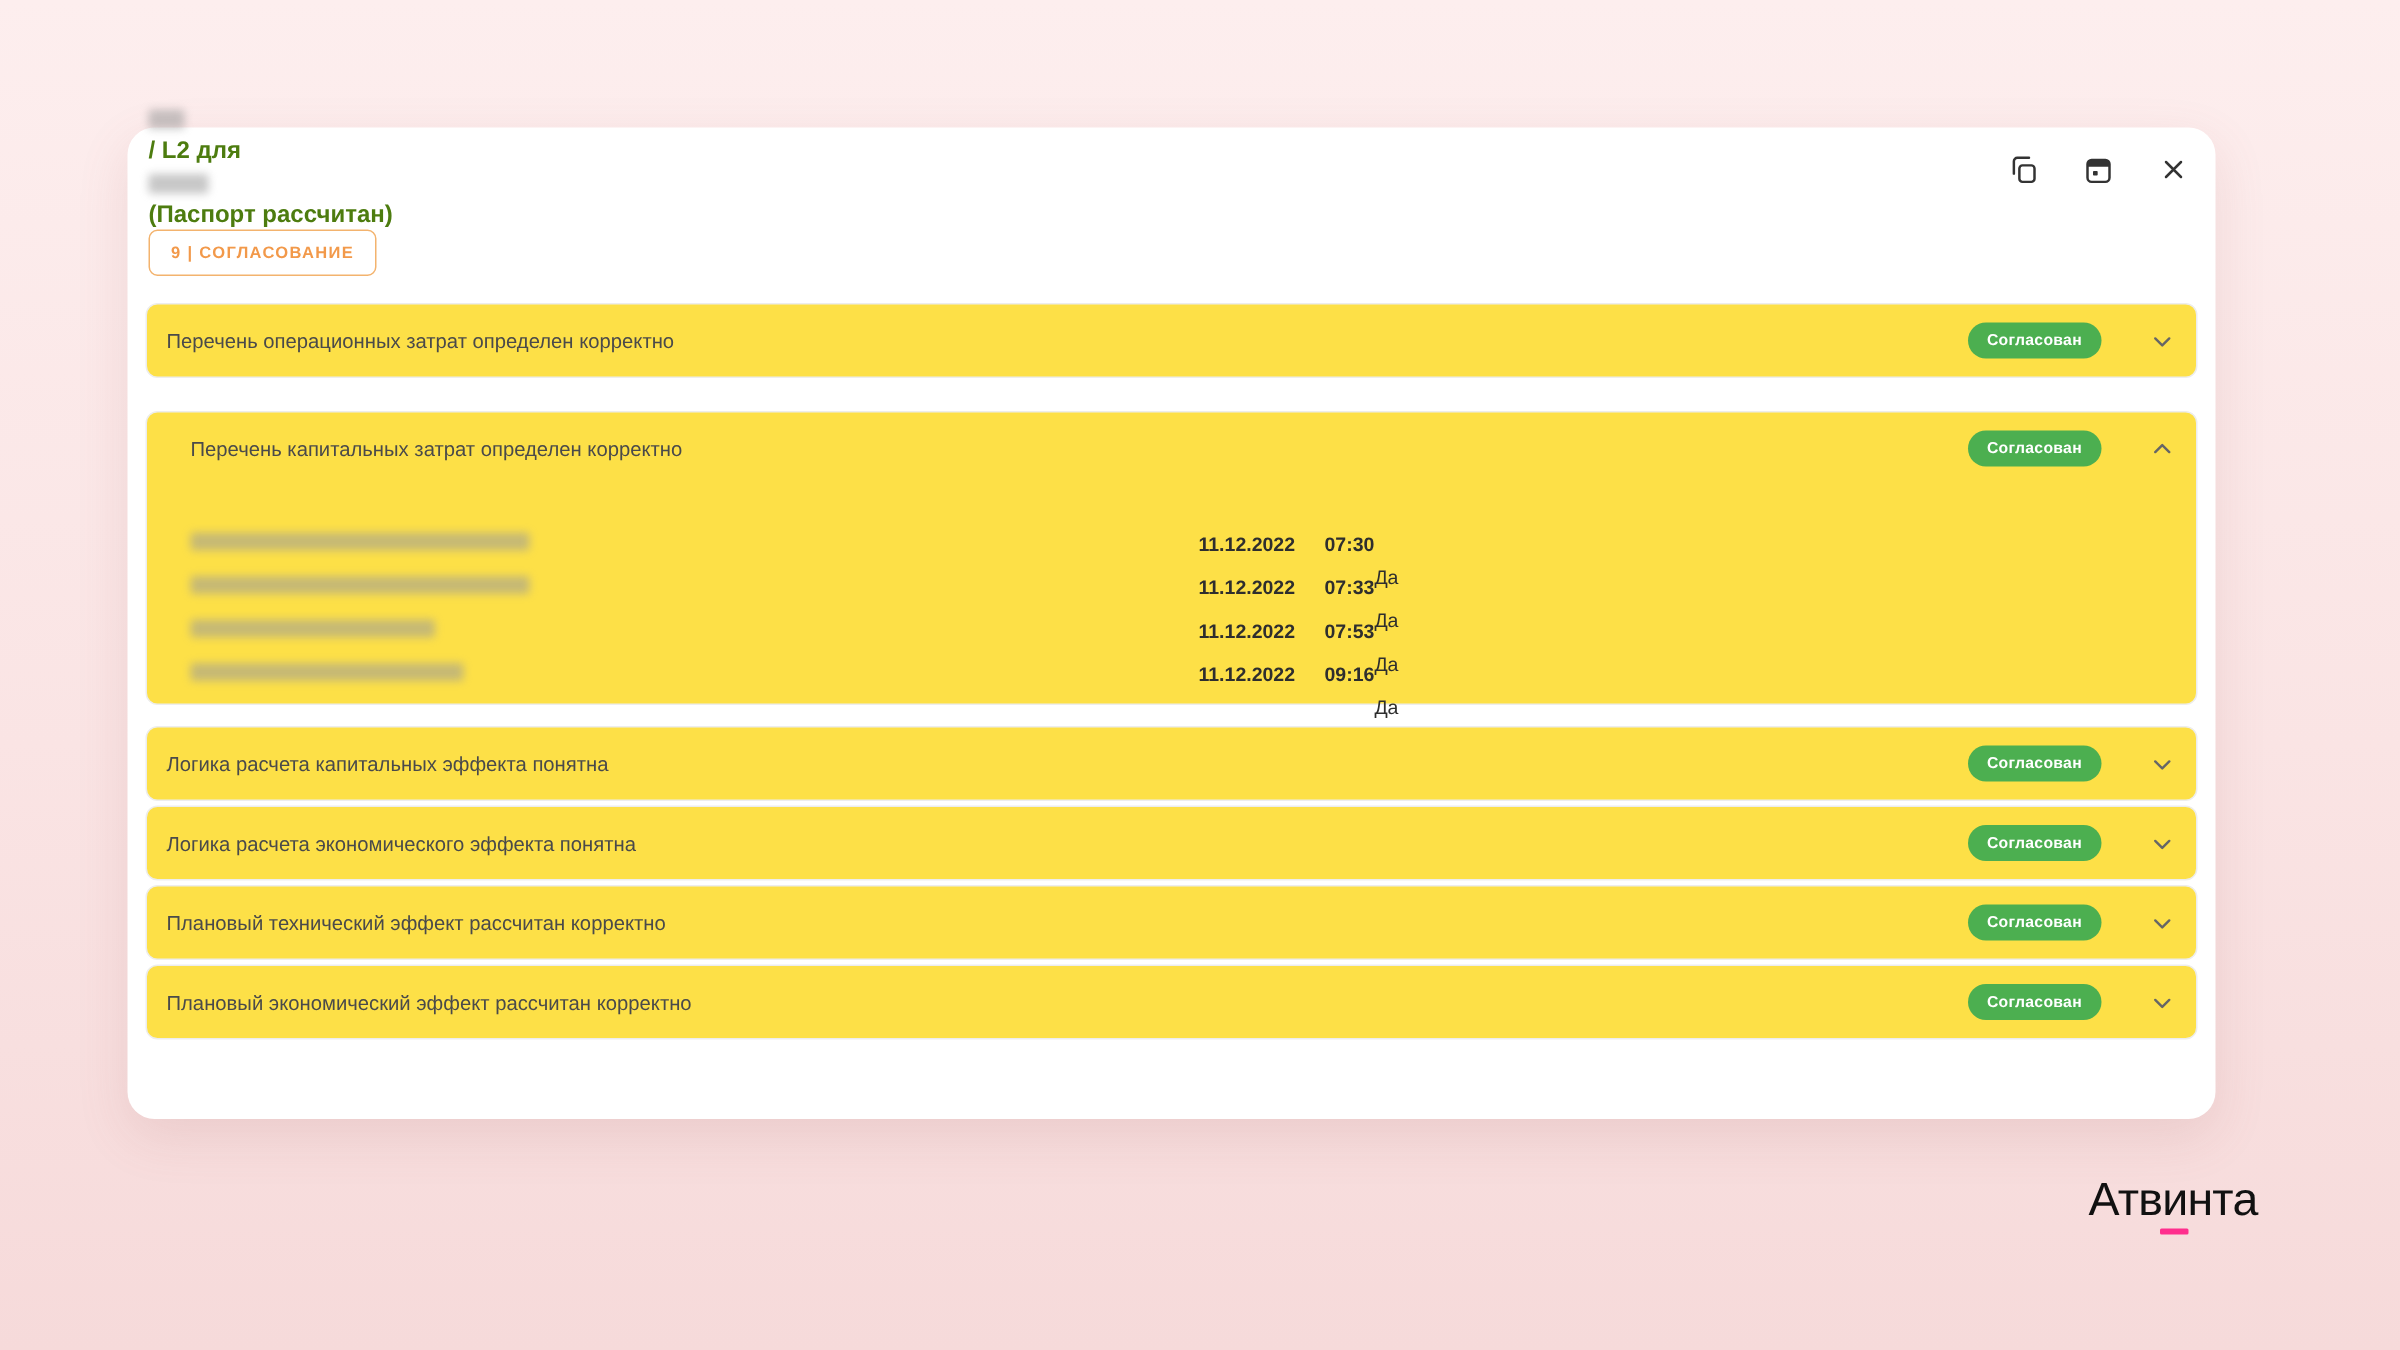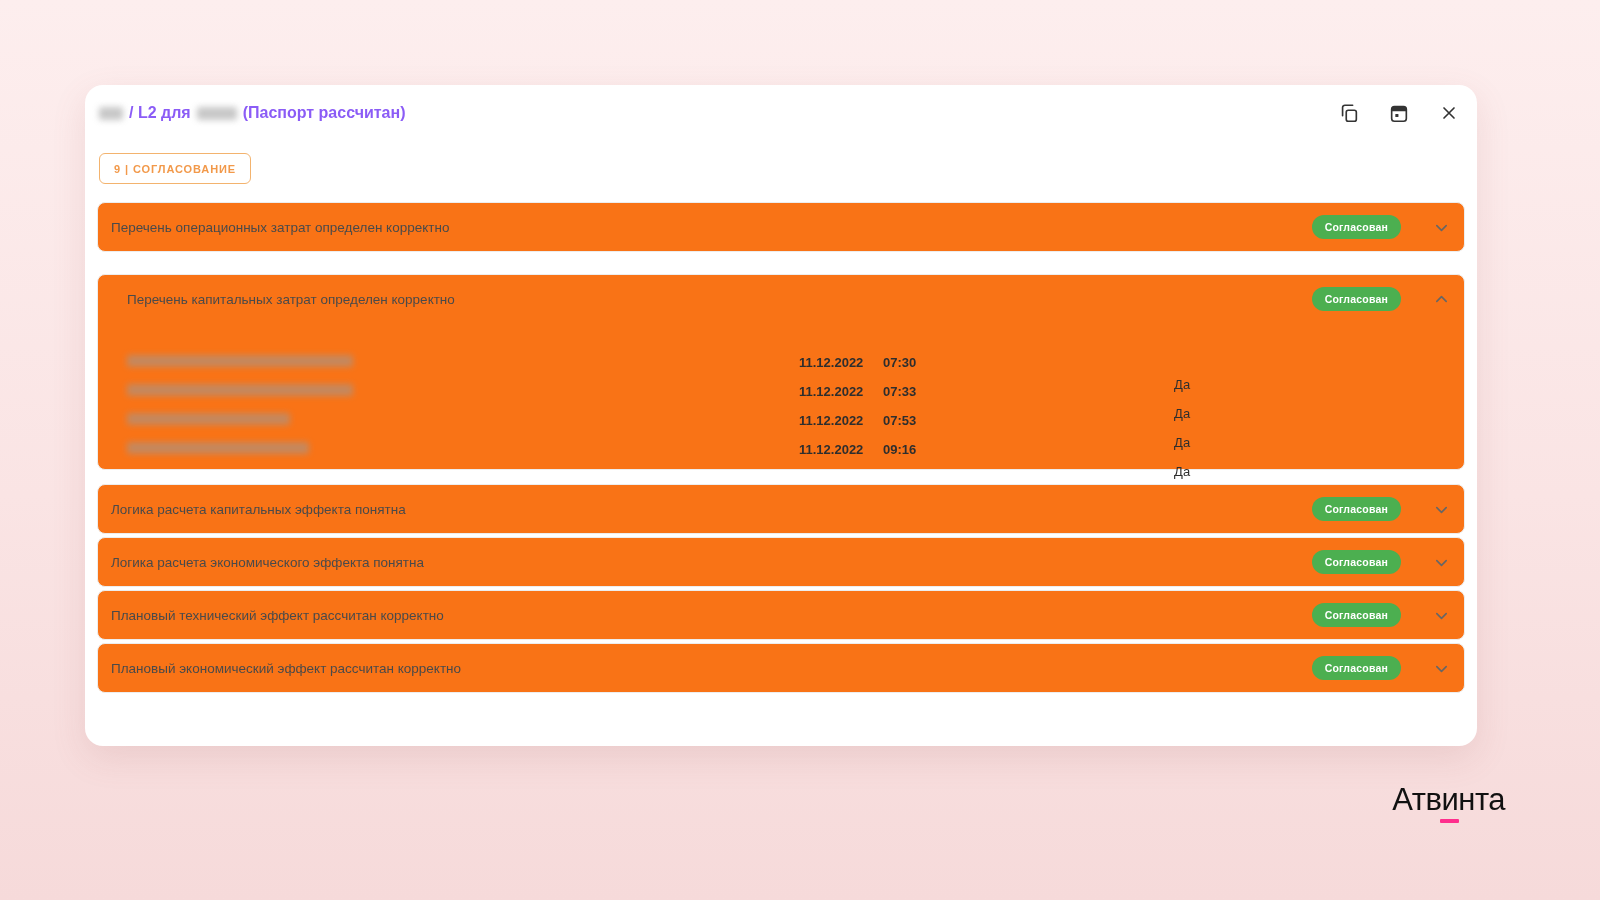--- a/index.html
+++ b/index.html
@@ -21,22 +21,22 @@
     background:#ffffff;border-radius:18px;
     box-shadow:0 12px 34px rgba(160,90,90,.14);
     padding:0 12px 18px 12px;
   }
   .modal-header{
     margin-top:16px;height:24px;
     display:flex;align-items:center;
     padding:0 4px 0 2px;
   }
   .modal-title{
-    font-size:16px;font-weight:700;color:#8b5cf6;
-    display:flex;align-items:center;gap:6px;white-space:nowrap;
+    font-size:16px;font-weight:700;color:#4d7c0f;
+    display:flex;gap:6px;white-space:nowrap;flex-direction:column;
   }
   .blur-blob{
     display:inline-block;height:13px;border-radius:2px;
     background:#9a9a9a;filter:blur(3px);opacity:.55;
   }
   .hdr-icons{margin-left:auto;display:flex;align-items:center;gap:26px;}
   .icon-btn{width:24px;height:24px;display:flex;align-items:center;justify-content:center;
     background:none;border:none;cursor:pointer;padding:0;}
   .icon-btn svg{display:block;}
 
@@ -51,21 +51,21 @@
 
   
   .section-title{
     margin-top:40px;margin-left:2px;
     font-size:17px;font-weight:700;color:#1c1c1c;height:22px;
   }
   .rows{margin-top:18px;}
 
   
   .row-card{
-    background:#f97316;border:1px solid #ededed;border-radius:8px;
+    background:#fde047;border:1px solid #ededed;border-radius:8px;
   }
   .row-head{
     height:48px;display:flex;align-items:center;
     padding:0 15px 0 13px;cursor:pointer;
   }
   .row-label{font-size:13.5px;color:#4a4a4a;flex:1 1 auto;}
   .status-pill{
     background:var(--green);color:#fff;font-size:10.5px;font-weight:700;
     padding:6px 13px;border-radius:20px;letter-spacing:.2px;white-space:nowrap;
   }
@@ -80,21 +80,21 @@
   
   .row-card.expanded{padding-bottom:20px;padding-left:16px;}
   .approvers{margin-top:10px;}
   .sub-row{
     height:29px;display:grid;align-items:center;
     grid-template-columns:672px 84px auto 1fr;
     padding:0 16px 0 13px;font-size:13px;color:#2e2e2e;
   }
   .sub-name .blur-blob{height:12px;}
   .sub-date,.sub-time{font-weight:600;color:#2e2e2e;}
-  .sub-answer{text-align:center;margin-top:44px;}
+  .sub-answer{text-align:left;margin-top:44px;}
 
   
   .logo{
     position:absolute;top:782px;right:95px;
     font-size:31px;font-weight:400;color:#111;letter-spacing:-0.5px;
     white-space:nowrap;
   }
   .logo .u{
     position:relative;display:inline-block;
   }

